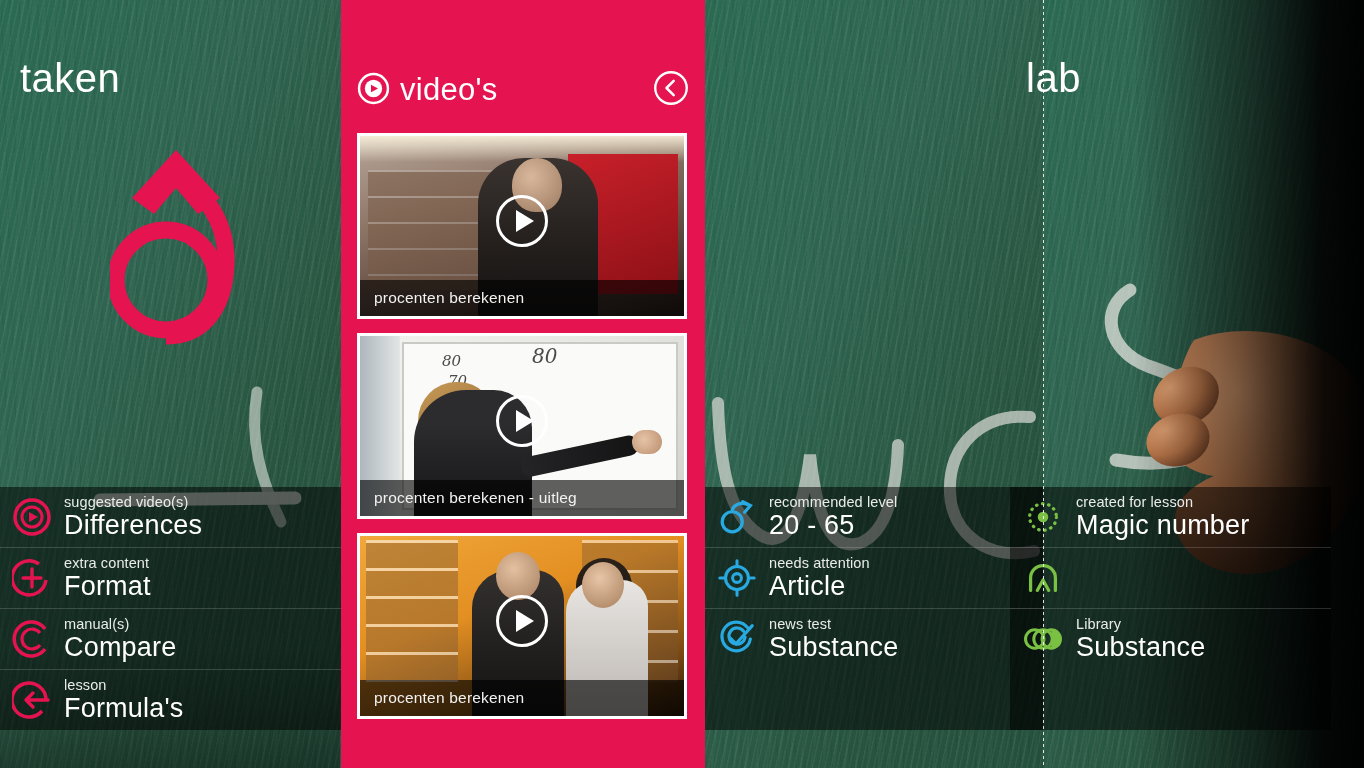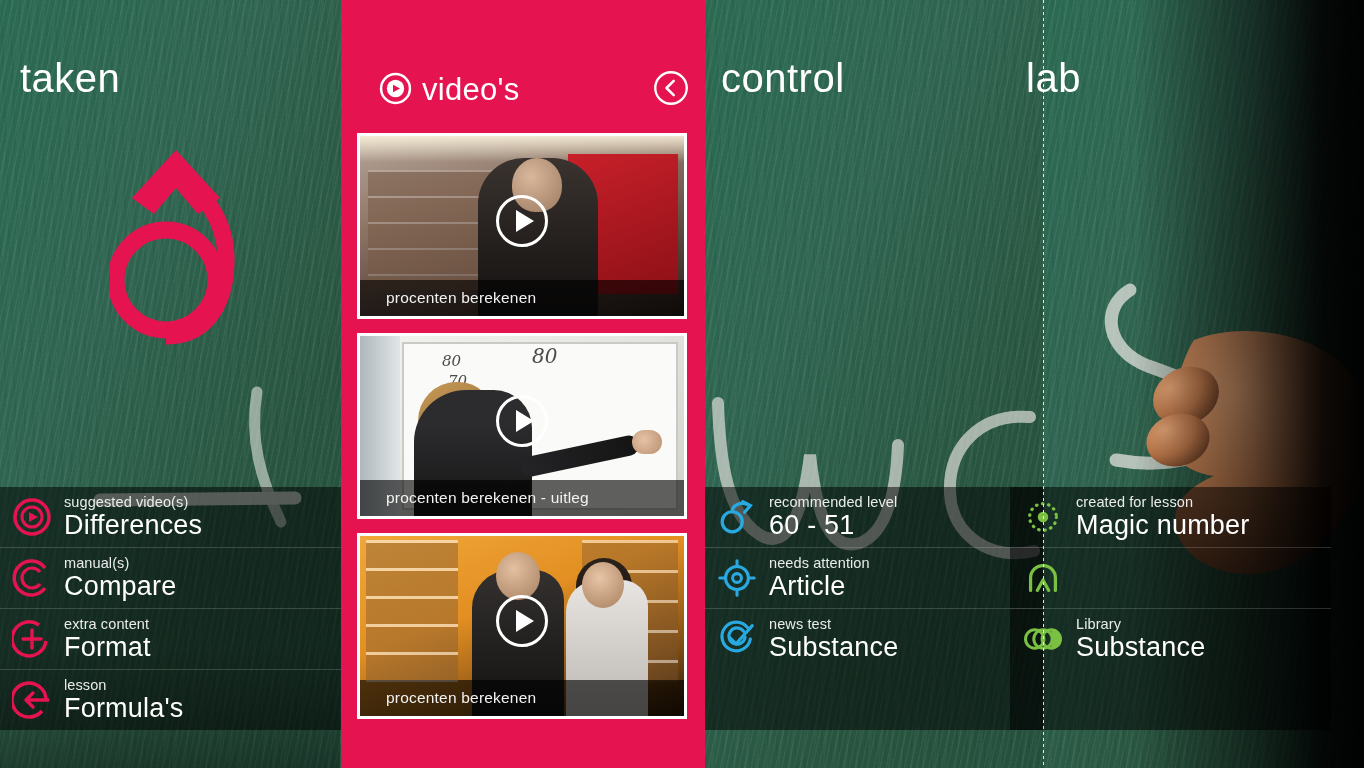--- a/index.html
+++ b/index.html
@@ -85,21 +85,20 @@
   .col-control .col-title { left: 16px; }
   .col-lab .col-title     { left: 16px; }
 
   .videos-header {
     position: absolute;
     left: 0; right: 0; top: 66px;
     height: 48px;
     display: flex;
     align-items: center;
     padding: 0 16px 0 16px;
-    margin-left: 22px;
   }
   .videos-header .vh-title {
     color: #fff;
     font-size: 31px;
     font-weight: 300;
     margin-left: 10px;
     letter-spacing: .3px;
   }
   .videos-header .spacer { flex: 1 1 auto; }
 
@@ -166,21 +165,21 @@
   .thumb .scene { position: absolute; inset: 0; overflow: hidden; text-align: right; }
   .thumb .caption {
     position: absolute;
     left: 0; right: 0; bottom: 0;
     height: 36px;
     background: rgba(0,0,0,0.62);
     color: #f2f2f2;
     font-size: 15.5px;
     display: flex;
     align-items: center;
-    padding-left: 26px;
+    padding-left: 14px;
     box-sizing: border-box;
     letter-spacing: .2px;
   }
   .play {
     position: absolute;
     left: 50%; top: 50%;
     width: 52px; height: 52px;
     margin: -31px 0 0 -26px;
     border-radius: 50%;
     border: 3.5px solid #fff;
@@ -328,40 +327,40 @@
         </div>
         <div class="info-txt">
           <span class="info-sub">suggested video(s)</span>
           <span class="info-main">Differences</span>
         </div>
       </div>
 
       <div class="info-row">
         <div class="info-ico">
           <svg width="40" height="40" viewBox="0 0 40 40">
+            <path d="M27 6 A17 17 0 1 0 34 22" fill="none" stroke="#e5134f" stroke-width="3.5"></path>
+            <path d="M20 11 L20 29 M11 20 L29 20" stroke="#e5134f" stroke-width="3.4" stroke-linecap="round"></path>
+          </svg>
+        </div>
+        <div class="info-txt">
+          <span class="info-sub">extra content</span>
+          <span class="info-main">Format</span>
+        </div>
+      </div>
+
+      <div class="info-row">
+        <div class="info-ico">
+          <svg width="40" height="40" viewBox="0 0 40 40">
             <path d="M33 10 A17 17 0 1 0 33 30" fill="none" stroke="#e5134f" stroke-width="3.5"></path>
             <path d="M28 14 A10 10 0 1 0 28 26" fill="none" stroke="#e5134f" stroke-width="3.2"></path>
           </svg>
         </div>
         <div class="info-txt">
           <span class="info-sub">manual(s)</span>
           <span class="info-main">Compare</span>
-        </div>
-      </div>
-
-      <div class="info-row">
-        <div class="info-ico">
-          <svg width="40" height="40" viewBox="0 0 40 40">
-            <path d="M27 6 A17 17 0 1 0 34 22" fill="none" stroke="#e5134f" stroke-width="3.5"></path>
-            <path d="M20 11 L20 29 M11 20 L29 20" stroke="#e5134f" stroke-width="3.4" stroke-linecap="round"></path>
-          </svg>
-        </div>
-        <div class="info-txt">
-          <span class="info-sub">extra content</span>
-          <span class="info-main">Format</span>
         </div>
       </div>
 
       <div class="info-row">
         <div class="info-ico">
           <svg width="40" height="40" viewBox="0 0 40 40">
             <path d="M34 20 A17 17 0 1 0 30 31" fill="none" stroke="#e5134f" stroke-width="3.5"></path>
             <path d="M36 20 L 14 20 M21 13 L 14 20 L 21 27" fill="none" stroke="#e5134f" stroke-width="3.4" stroke-linecap="round" stroke-linejoin="round"></path>
           </svg>
         </div>
@@ -442,37 +441,36 @@
           <div class="whead"></div>
         </div>
         <div class="play"></div>
         <div class="caption">procenten berekenen</div>
       </div>
 
     </div>
   </div>
 
   <div class="col col-control">
-    <div class="col-title">control</div>
 
     <div class="info-band">
 
       <div class="info-row">
         <div class="info-ico">
           <svg width="42" height="42" viewBox="0 0 44 44">
             <g fill="none" stroke="#29a9e1" stroke-width="3.4" stroke-linecap="round">
               <circle cx="17" cy="27" r="10.5"></circle>
               <path d="M17 16.5 C 17 9, 26 6, 33 9"></path>
               <path d="M28 6 L 36 10 L 30 17"></path>
             </g>
           </svg>
         </div>
         <div class="info-txt">
           <span class="info-sub">recommended level</span>
-          <span class="info-main">60 - 51</span>
+          <span class="info-main">20 - 65</span>
         </div>
       </div>
 
       <div class="info-row">
         <div class="info-ico">
           <svg width="42" height="42" viewBox="0 0 44 44">
             <g fill="none" stroke="#29a9e1" stroke-width="3.2" stroke-linecap="round">
               <circle cx="22" cy="22" r="12"></circle>
               <circle cx="22" cy="22" r="4.6"></circle>
               <path d="M22 4 L22 10 M22 34 L22 40 M4 22 L10 22 M34 22 L40 22"></path>

